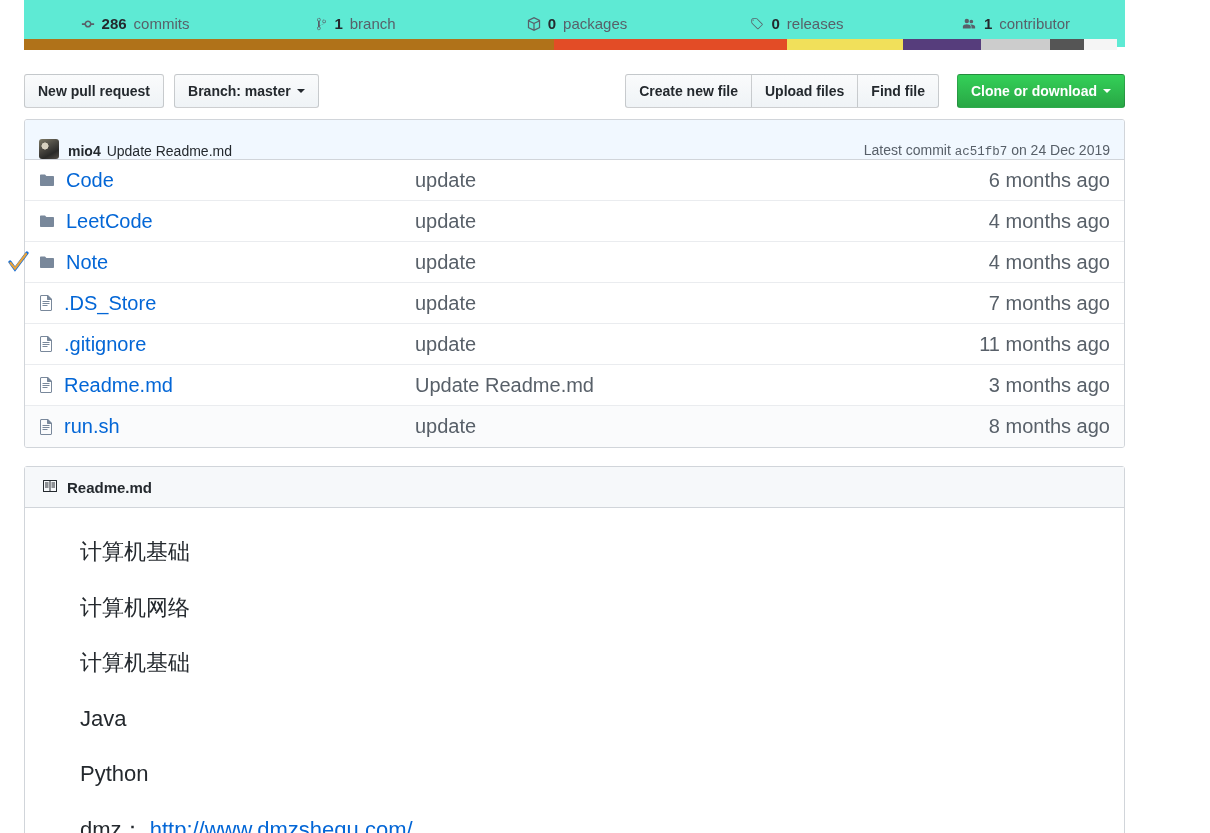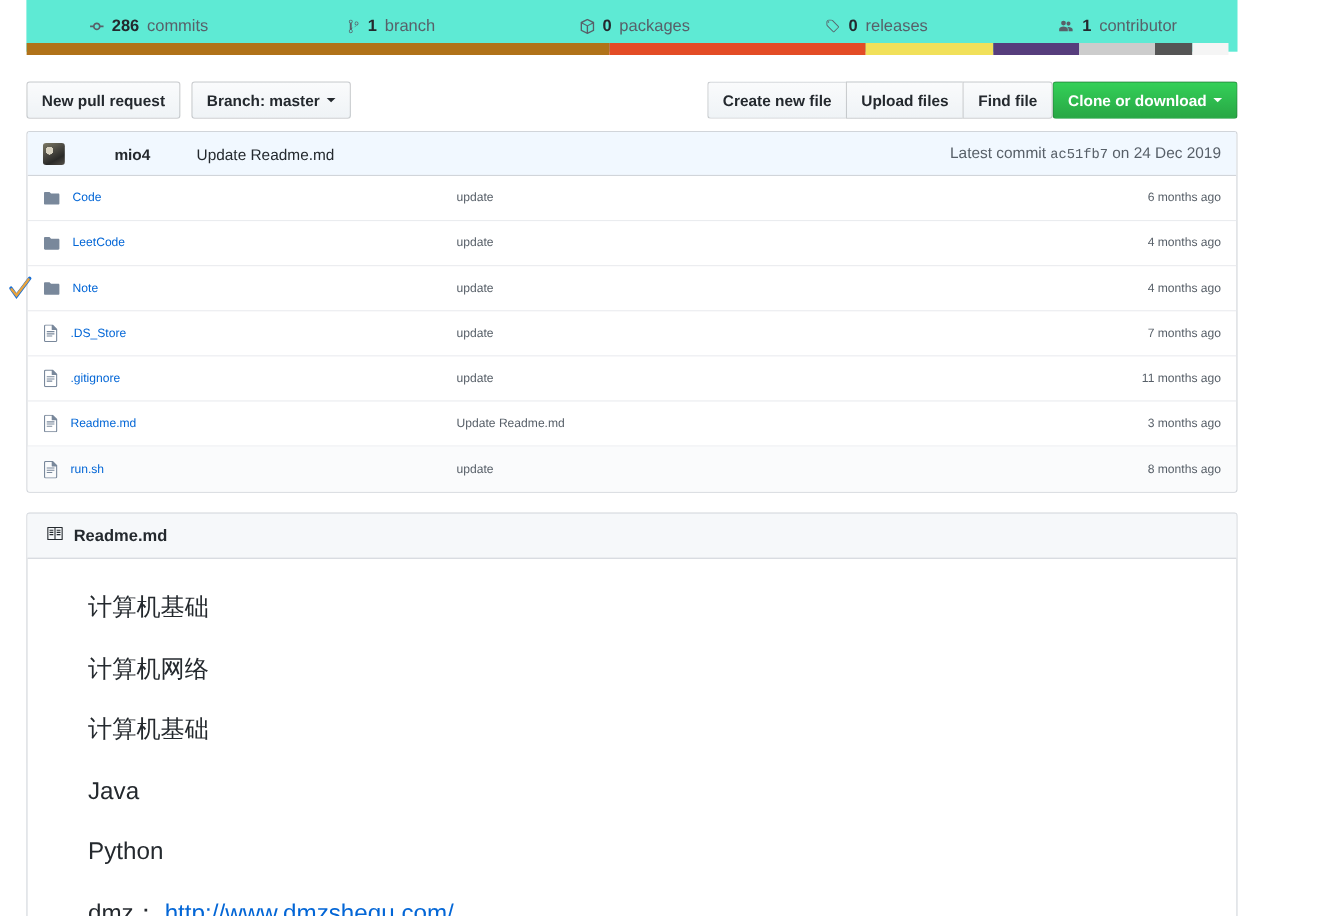--- a/index.html
+++ b/index.html
@@ -60,59 +60,59 @@
     display: inline-block; width: 0; height: 0; margin-left: 6px;
     border: 4px solid transparent; border-top-color: #24292e; border-bottom: 0;
   }
   .toolbar-left { position: absolute; left: 0; top: 0; display: flex; gap: 10px; }
   .toolbar-right { position: absolute; right: 0; top: 0; display: flex; }
   .btn-group { display: flex; }
   .btn-group .btn { border-radius: 0; border-right-width: 0; }
   .btn-group .btn:first-child { border-radius: 3px 0 0 3px; }
   .btn-group .btn:last-child { border-radius: 0 3px 3px 0; border-right-width: 1px; }
   .btn-clone {
-    margin-left: 0;
+    margin-left: 18px;
     color: #fff;
     background: linear-gradient(#34d058, #28a745);
     border-color: rgba(27,31,35,0.2);
     text-align: right;
   }
   .btn-clone .caret { border-top-color: #fff; }
 
   
   .filebox {
     position: absolute; left: 24px; top: 119px; width: 1101px;
     border: 1px solid #d1d5da; border-radius: 3px;
     background: #fff; overflow: hidden;
   }
   .commit-row {
-    display: flex; align-items: center;
+    display: flex; align-items: flex-end;
     height: 40px; padding: 0 14px;
     background: #f1f8ff; border-bottom: 1px solid #d1d5da;
-    font-size: 14px; color: #586069; gap: 36px;
+    font-size: 14px; color: #586069;
   }
   .avatar {
     width: 20px; height: 20px; border-radius: 3px; margin-right: 9px;
     background:
       radial-gradient(circle at 30% 35%, #d8d2c0 0 18%, transparent 19%),
       linear-gradient(150deg, #7e7a66 0%, #4c4a43 40%, #2a2a28 70%, #555049 100%);
     flex: 0 0 auto;
   }
   .commit-author { font-weight: bold; color: #24292e; margin-right: 6px; }
   .commit-msg { color: #24292e; }
   .commit-meta { margin-left: auto; color: #586069; font-size: 14px; white-space: nowrap; }
   .commit-meta .sha {
     font-family: "Liberation Mono", monospace; font-size: 12.5px; color: #586069;
   }
 
   .frow {
     display: flex; align-items: center;
     height: 41px; padding: 0 14px;
     border-bottom: 1px solid #eaecef;
-    font-size: 11px;
+    font-size: 20px;
   }
   .frow:last-child { border-bottom: 0; }
   .frow.alt { background: #fafbfc; }
   .fname { display: flex; align-items: center; width: 376px; flex: 0 0 auto; }
   .fname .ico { margin-right: 11px; display: inline-flex; flex: 0 0 auto; }
   .fname a { color: #0366d6; text-decoration: none; cursor: pointer; }
   .fmsg { flex: 1 1 auto; color: #586069; }
   .ftime { color: #586069; text-align: right; white-space: nowrap; }
 
   

